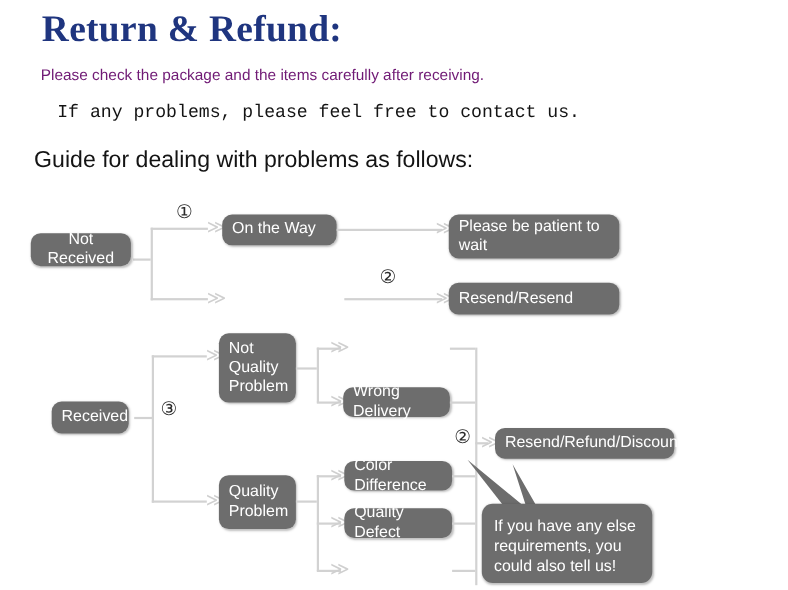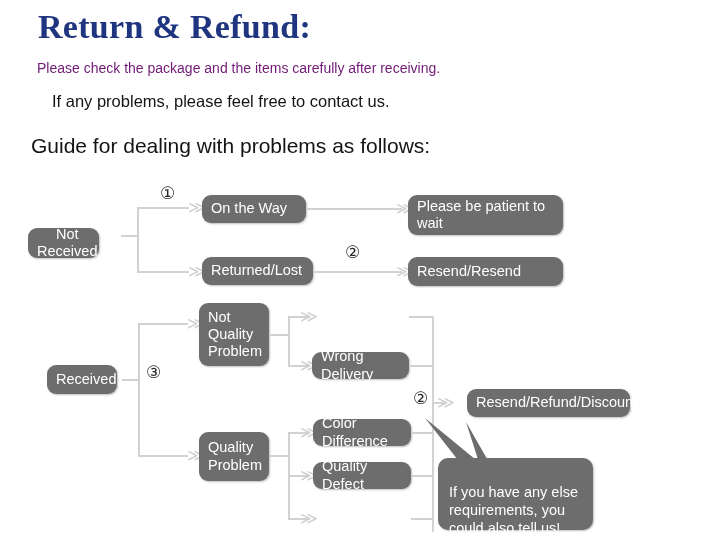--- a/index.html
+++ b/index.html
@@ -3,21 +3,21 @@
 <meta charset="utf-8">
 <style>
   html,body{margin:0;padding:0;background:#ffffff;}
   body{width:716px;height:536px;position:relative;overflow:hidden;
        font-family:"Liberation Sans",sans-serif;}
   #root{position:absolute;left:0;top:0;width:716px;height:536px;}
 
   .title{position:absolute;left:38px;top:8px;font-family:"Liberation Serif",serif;
          font-weight:bold;font-size:34px;color:#1f357f;letter-spacing:.3px;}
   .sub1{position:absolute;left:37px;top:60px;font-size:14px;color:#701a75;}
-  .sub2{position:absolute;left:52px;top:92px;font-size:16.5px;color:#141414;}
+  .sub2{position:absolute;left:52px;top:92px;font-size:16.5px;color:#141414;font-family:Liberation Mono, monospace;}
   .guide{position:absolute;left:31px;top:134px;font-size:21px;color:#141414;}
 
   
   .box{position:absolute;background:#6d6d6d;color:#ffffff;border-radius:9px;
        font-size:14.5px;line-height:1.18;box-sizing:border-box;
        display:flex;align-items:center;
        box-shadow:1px 1px 2px rgba(0,0,0,.25);}
   .box.center{justify-content:flex-start;text-align:center;}
   .box.left{justify-content:flex-start;text-align:left;}
   .box .txt{padding:0 9px;white-space:pre-line;}
@@ -30,21 +30,21 @@
   
   .arw{position:absolute;width:13px;height:14px;color:#cfcfcf;font-size:17px;
        line-height:14px;font-family:"DejaVu Sans",sans-serif;}
 
   
   .cnum{position:absolute;font-family:"DejaVu Sans",sans-serif;font-size:17px;
         color:#2b2b2b;}
 
   
   .callout{position:absolute;background:#6d6d6d;color:#fff;border-radius:10px;
-           font-size:14.5px;line-height:1.25;padding:25px 10px 8px 11px;
+           font-size:14.5px;line-height:1.25;padding:12px 10px 8px 11px;
            box-sizing:border-box;box-shadow:1px 1px 2px rgba(0,0,0,.25);}
   .tail{position:absolute;}
 </style>
 </head>
 <body>
 
 <div id="root">
 
   <div class="title">Return &amp; Refund:</div>
   <div class="sub1">Please check the package and the items carefully after receiving.</div>
@@ -54,31 +54,28 @@
   <div class="ln lnv" style="left:137px;top:207px;height:66px"></div>
   <div class="ln lnh" style="left:137px;top:207px;width:52px"></div>
   <div class="ln lnh" style="left:137px;top:271px;width:52px"></div>
   <div class="ln lnh" style="left:121px;top:235px;width:16px"></div>
 
   <div class="arw" style="left:188px;top:200px">≫</div>
   <div class="arw" style="left:188px;top:264px">≫</div>
 
   <div class="cnum" style="left:160px;top:183px">①</div>
 
-  <div class="box center" style="left:28px;top:228px;width:71px;height:30px">
+  <div class="box center" style="left:28px;top:212px;width:91px;height:30px">
     <span class="txt">Not Received</span>
   </div>
 
   <div class="box center" style="left:202px;top:195px;width:104px;height:28px">
     <span class="txt">On the Way</span>
   </div>
 
-  <div class="box center" style="left:202px;top:257px;width:111px;height:28px">
-    <span class="txt">Returned/Lost</span>
-  </div>
 
   <div class="ln lnh" style="left:306px;top:208px;width:96px"></div>
   <div class="arw" style="left:396px;top:201px">≫</div>
 
   <div class="ln lnh" style="left:313px;top:271px;width:89px"></div>
   <div class="arw" style="left:396px;top:264px">≫</div>
 
   <div class="cnum" style="left:345px;top:242px">②</div>
 
   <div class="box left" style="left:408px;top:195px;width:155px;height:40px">
@@ -148,21 +145,21 @@
   <div class="ln lnh" style="left:409px;top:316px;width:23px"></div>
   <div class="ln lnh" style="left:409px;top:365px;width:23px"></div>
   <div class="ln lnh" style="left:411px;top:432px;width:21px"></div>
   <div class="ln lnh" style="left:411px;top:475px;width:21px"></div>
   <div class="ln lnh" style="left:411px;top:518px;width:21px"></div>
   <div class="ln lnh" style="left:432px;top:402px;width:12px"></div>
   <div class="arw" style="left:437px;top:395px">≫</div>
 
   <div class="cnum" style="left:412px;top:388px;background:#fff;padding:0 1px">②</div>
 
-  <div class="box left" style="left:467px;top:389px;width:163px;height:28px">
+  <div class="box left" style="left:450px;top:389px;width:163px;height:28px">
     <span class="txt">Resend/Refund/Discount</span>
   </div>
 
   <svg class="tail" style="left:420px;top:410px" width="90" height="70" viewBox="0 0 90 70">
     <polygon points="5,8 78,68 46,12 62,62" fill="#6d6d6d"></polygon>
     <polygon points="5,8 70,66 52,68" fill="#6d6d6d"></polygon>
   </svg>
 
   <div class="callout" style="left:438px;top:458px;width:155px;height:72px">
     <span>If you have any else requirements, you could also tell us!</span>

